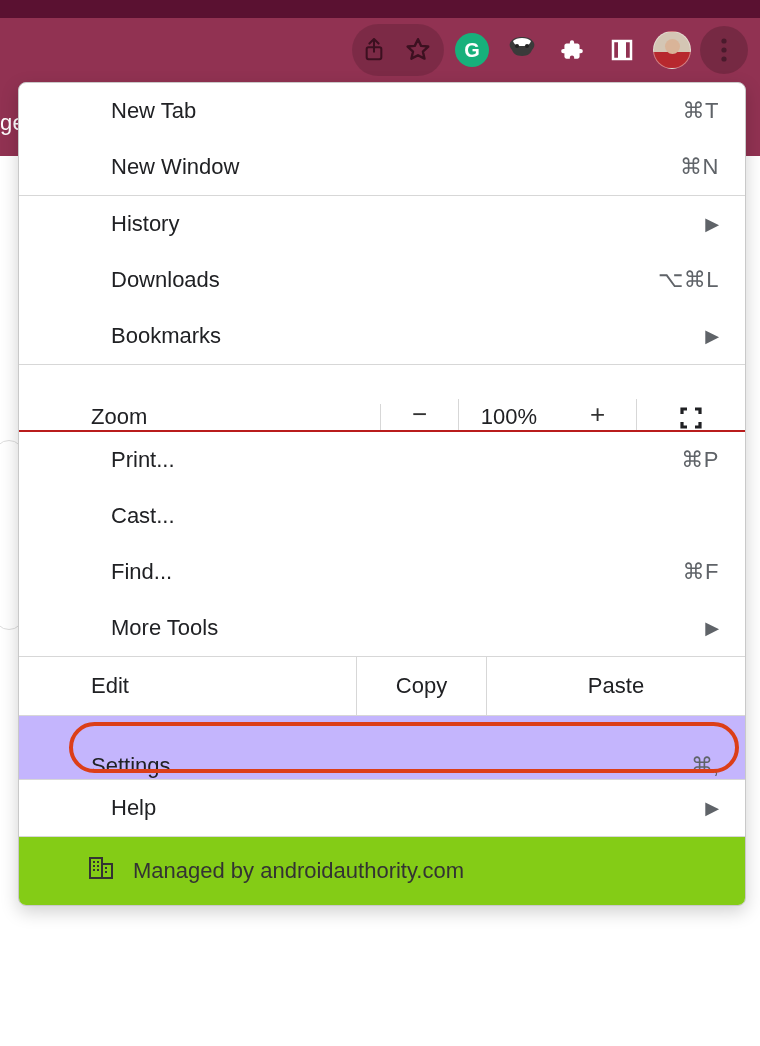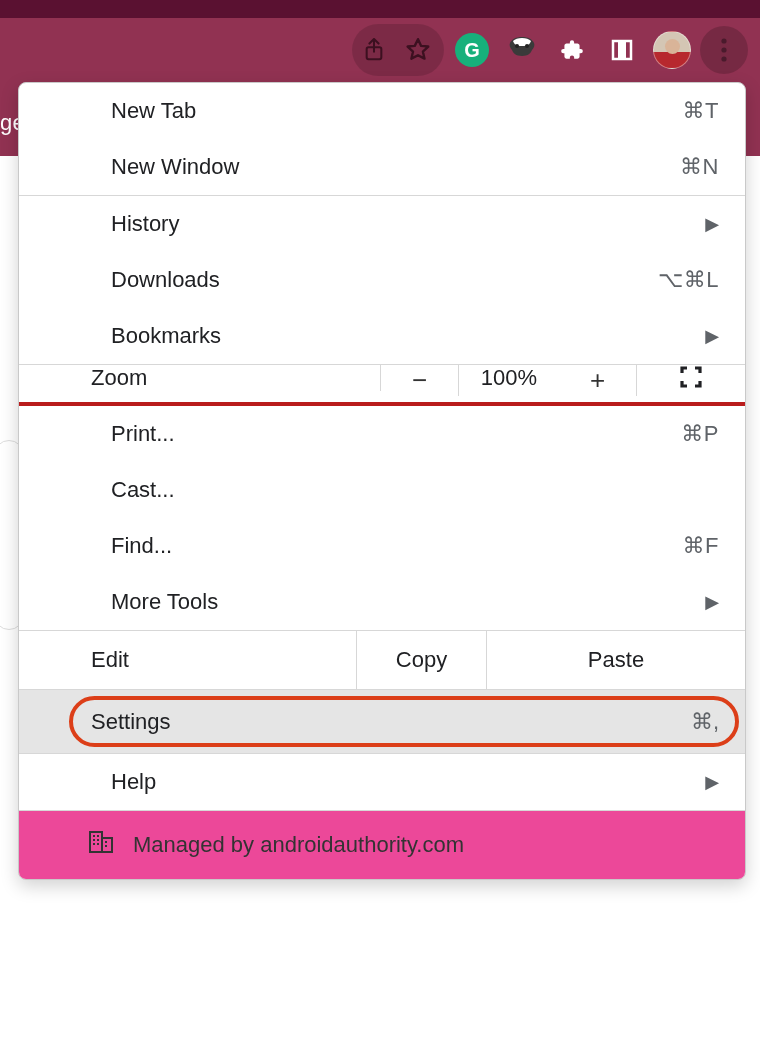--- a/index.html
+++ b/index.html
@@ -113,24 +113,24 @@
     .item .submenu-arrow {
       color:#5f6368;
       font-size:18px;
     }
 
     .sep { height: 1px; background: #d7d7d7; }
 
     
     .zoom-row {
       display: flex;
-      height: 42px;
-      align-items: flex-start;
+      height: 68px;
+      align-items: flex-end;
       border-top: 1px solid #d7d7d7;
-      border-bottom: 4px solid #b91c1c;
+      border-bottom: 2px solid #b91c1c;
     }
     .zoom-row .zlabel {
       flex: 0 0 362px;
       display: flex;
       align-items: center;
       padding-left: 72px;
       font-size: 22px;
       border-right: 1px solid #d7d7d7;
     }
     .zoom-row .zbtn {
@@ -155,40 +155,40 @@
       border-top:1px solid #d7d7d7; border-bottom:1px solid #d7d7d7;
     }
     .edit-row > div { display:flex; align-items:center; justify-content:center; font-size:22px; }
     .edit-row .elabel { flex:0 0 338px; justify-content:flex-start; padding-left:72px; border-right:1px solid #d7d7d7; }
     .edit-row .ecut { flex:0 0 128px; border-right:1px solid #d7d7d7; }
     .edit-row .ecopy { flex:0 0 130px; border-right:1px solid #d7d7d7; }
     .edit-row .epaste { flex:1; }
 
     .settings-row {
       position: relative;
-      background: #e5e5e5;
+      background: #c4b5fd;
       height: 63px;
-      display:flex; align-items:center;
+      display:flex; align-items:flex-end;
       padding: 0 26px 0 72px;
     }
     .settings-row .label { flex:1; font-size:22px; }
     .settings-row .shortcut { color:#5f6368; font-size:22px; }
     .settings-highlight {
       position:absolute;
       left: 50px; right: 6px; top: 6px; bottom: 6px;
       border: 4px solid #dc3e18;
       border-radius: 28px;
       pointer-events:none;
     }
 
     .managed-row {
       display:flex; align-items:center; gap:18px;
       height: 68px;
       padding-left: 70px;
-      background:#ec4899;
+      background:#84cc16;
       font-size: 22px;
       color:#333;
     }
 
     .divider-top { height:1px; background:#d7d7d7; }
 
     
     .bubble {
       position:absolute; left:-6px; top:440px;
       width:30px; height:190px; background:#fff;

